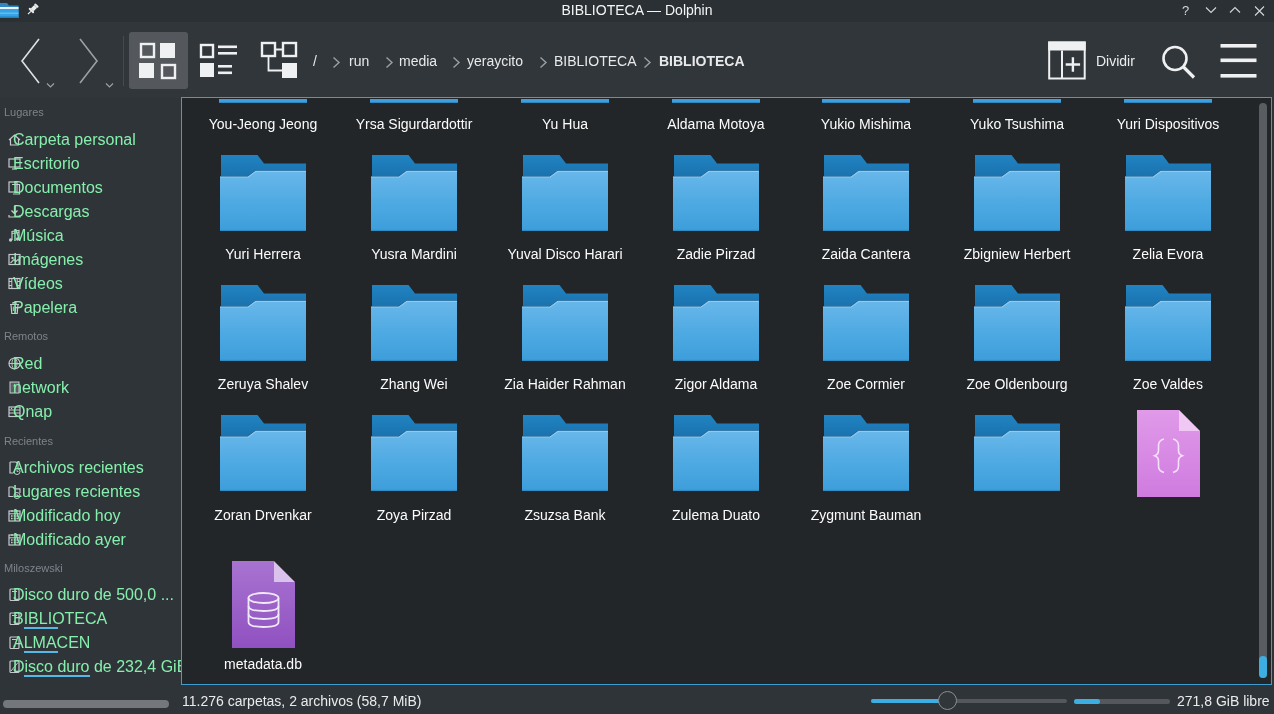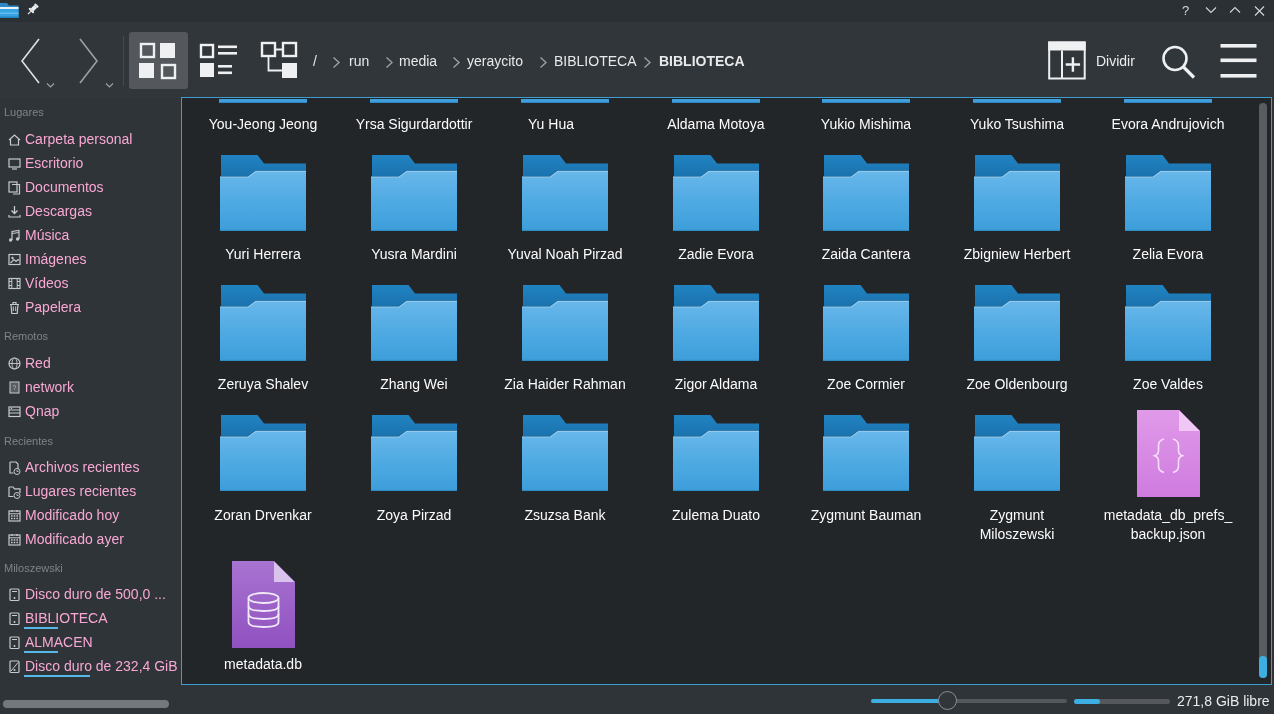--- a/index.html
+++ b/index.html
@@ -6,21 +6,21 @@
 #win{position:absolute;left:0;top:0;width:1274px;height:714px}
 .abs{position:absolute}
 .titlebar{left:0;top:0;width:1274px;height:22px;background:#2b3035}
 .title{width:100%;text-align:center;top:2px;font-size:14px;color:#f4f5f5}
 .toolbar{left:0;top:22px;width:1274px;height:76px;background:#31363a}
 .sidebar{left:0;top:98px;width:181px;height:587px;background:#2f3439}
 .view{left:181px;top:97px;width:1091px;height:588px;background:#232629;border:1px solid #3f9cce}
 .statusbar{left:0;top:685px;width:1274px;height:29px;background:#2f3439}
 .lb{position:absolute;width:150px;text-align:center;font-size:14px;line-height:19px;color:#fcfcfc}
 .shead{position:absolute;left:4px;font-size:11px;color:#7d848a}
-.sitem{position:absolute;left:25px;font-size:14px;color:#f9a8d4;white-space:nowrap}
+.sitem{position:absolute;left:13px;font-size:16px;color:#86efac;white-space:nowrap}
 .sicon{position:absolute;left:7px;width:15px;height:15px}
 .bc{position:absolute;top:53px;font-size:14px;color:#e8e9ea}
 </style></head><body>
 <div id="win">
 <svg width="0" height="0" style="position:absolute">
       <defs>
 <linearGradient id="gback" x1="0" y1="0" x2="0" y2="1">
  <stop offset="0" stop-color="#2183c2"></stop>
           <stop offset="1" stop-color="#176aa4"></stop>
 </linearGradient>
@@ -41,20 +41,21 @@
  <path d="M2,3 H38.5 L45,11.5 H87 V35 H2 Z" fill="url(#gback)"></path>
  <path d="M1,24.2 H28.5 L36.5,18.4 H87 V79 H1 Z" fill="#114d74"></path>
  <path d="M1,25.2 H28.8 L36.8,19.4 H87 V79 H1 Z" fill="url(#gfront)"></path>
  <path d="M1,25.2 H28.8 L36.8,19.4 H87" fill="none" stroke="#8fcbf1" stroke-width="1.2"></path>
  <rect x="1" y="77.8" width="86" height="1.2" fill="#2f8cc4"></rect>
 </g>
 </defs>
     </svg>
 
 <div class="abs titlebar"></div>
+<div class="abs title">BIBLIOTECA — Dolphin</div>
 <svg class="abs" style="left:0px;top:1px" width="19" height="19" viewBox="0 0 19 19">
 <path d="M0,2 H7 L9,4.5 H18.5 V17 H0 Z" fill="#2f87c6"></path>
 <path d="M0,6 H18.5 V17 H0 Z" fill="#38a3e4"></path>
 <path d="M0,6 H18.5 V8 H0 Z" fill="#e8f1f7"></path>
 <path d="M0,11.5 H18.5 V13 H0 Z" fill="#60bdec"></path>
 <path d="M0,15.5 H18.5 V17 H0 Z" fill="#2180bd"></path>
 </svg>
 <svg class="abs" style="left:25px;top:2px" width="15" height="15" viewBox="0 0 15 15">
 <g transform="rotate(45 7.5 7.5)">
         <rect x="5" y="1" width="5" height="2" rx="0.8" fill="#eceeee"></rect>
@@ -257,45 +258,45 @@
 <div class="sitem" style="top:658px">Disco duro de 232,4 GiB</div>
 <div class="abs" style="left:23.5px;top:627px;width:34px;height:2.4px;background:#55b8e6"></div>
 <div class="abs" style="left:23.5px;top:651px;width:34px;height:2.4px;background:#55b8e6"></div>
 <div class="abs" style="left:23.5px;top:675px;width:66px;height:2.4px;background:#55b8e6"></div>
 <div class="abs view"></div>
 <div class="abs" style="left:219px;top:98.5px;width:88px;height:4.5px;background:#3f9edb;border-bottom:1px solid #2e86c0"></div>
 <div class="lb" style="left:188px;top:115px">You-Jeong Jeong</div>
 <div class="abs" style="left:370px;top:98.5px;width:88px;height:4.5px;background:#3f9edb;border-bottom:1px solid #2e86c0"></div>
 <div class="lb" style="left:339px;top:115px">Yrsa Sigurdardottir</div>
 <div class="abs" style="left:521px;top:98.5px;width:88px;height:4.5px;background:#3f9edb;border-bottom:1px solid #2e86c0"></div>
-<div class="lb" style="left:476px;top:115px">Yu Hua</div>
+<div class="lb" style="left:490px;top:115px">Yu Hua</div>
 <div class="abs" style="left:672px;top:98.5px;width:88px;height:4.5px;background:#3f9edb;border-bottom:1px solid #2e86c0"></div>
 <div class="lb" style="left:641px;top:115px">Aldama Motoya</div>
 <div class="abs" style="left:822px;top:98.5px;width:88px;height:4.5px;background:#3f9edb;border-bottom:1px solid #2e86c0"></div>
 <div class="lb" style="left:791px;top:115px">Yukio Mishima</div>
 <div class="abs" style="left:973px;top:98.5px;width:88px;height:4.5px;background:#3f9edb;border-bottom:1px solid #2e86c0"></div>
 <div class="lb" style="left:942px;top:115px">Yuko Tsushima</div>
 <div class="abs" style="left:1124px;top:98.5px;width:88px;height:4.5px;background:#3f9edb;border-bottom:1px solid #2e86c0"></div>
-<div class="lb" style="left:1093px;top:115px">Evora Andrujovich</div>
+<div class="lb" style="left:1093px;top:115px">Yuri Dispositivos</div>
 <svg class="abs" style="left:219px;top:152px" width="88" height="80" viewBox="0 0 88 80">
       <use href="#folder"></use>
     </svg>
 <div class="lb" style="left:188px;top:245px">Yuri Herrera</div>
 <svg class="abs" style="left:370px;top:152px" width="88" height="80" viewBox="0 0 88 80">
       <use href="#folder"></use>
     </svg>
 <div class="lb" style="left:339px;top:245px">Yusra Mardini</div>
 <svg class="abs" style="left:521px;top:152px" width="88" height="80" viewBox="0 0 88 80">
       <use href="#folder"></use>
     </svg>
-<div class="lb" style="left:490px;top:245px">Yuval Noah Pirzad</div>
+<div class="lb" style="left:490px;top:245px">Yuval Disco Harari</div>
 <svg class="abs" style="left:672px;top:152px" width="88" height="80" viewBox="0 0 88 80">
       <use href="#folder"></use>
     </svg>
-<div class="lb" style="left:641px;top:245px">Zadie Evora</div>
+<div class="lb" style="left:641px;top:245px">Zadie Pirzad</div>
 <svg class="abs" style="left:822px;top:152px" width="88" height="80" viewBox="0 0 88 80">
       <use href="#folder"></use>
     </svg>
 <div class="lb" style="left:791px;top:245px">Zaida Cantera</div>
 <svg class="abs" style="left:973px;top:152px" width="88" height="80" viewBox="0 0 88 80">
       <use href="#folder"></use>
     </svg>
 <div class="lb" style="left:942px;top:245px">Zbigniew Herbert</div>
 <svg class="abs" style="left:1124px;top:152px" width="88" height="80" viewBox="0 0 88 80">
       <use href="#folder"></use>
@@ -345,41 +346,40 @@
       <use href="#folder"></use>
     </svg>
 <div class="lb" style="left:641px;top:506px">Zulema Duato</div>
 <svg class="abs" style="left:822px;top:412px" width="88" height="80" viewBox="0 0 88 80">
       <use href="#folder"></use>
     </svg>
 <div class="lb" style="left:791px;top:506px">Zygmunt Bauman</div>
 <svg class="abs" style="left:973px;top:412px" width="88" height="80" viewBox="0 0 88 80">
       <use href="#folder"></use>
     </svg>
-<div class="lb" style="left:942px;top:506px">Zygmunt<br>Miloszewski</div>
 <svg class="abs" style="left:1135px;top:409px" width="67" height="89" viewBox="0 0 67 89">
 <path d="M2,1 H44 L65,22 V88 H2 Z" fill="url(#gjson)"></path>
 <path d="M44,1 L65,22 H44 Z" fill="#f0c8f4"></path>
 <path d="M44,1 L65,22" stroke="#a963b8" stroke-width="1" opacity="0.6"></path>
 <path d="M29,30 q-5.5,1.5 -5.5,6.5 v5 q0,3.8 -3.8,5.2 q3.8,1.4 3.8,5.2 v5 q0,5 5.5,6.5 M38,30 q5.5,1.5 5.5,6.5 v5 q0,3.8 3.8,5.2 q-3.8,1.4 -3.8,5.2 v5 q0,5 -5.5,6.5" fill="none" stroke="#f6e0f9" stroke-width="1.6"></path>
 </svg>
-<div class="lb" style="left:1093px;top:506px">metadata_db_prefs_<br>backup.json</div>
 <svg class="abs" style="left:230px;top:560px" width="67" height="89" viewBox="0 0 67 89">
 <path d="M2,1 H44 L65,22 V88 H2 Z" fill="url(#gdb)"></path>
 <path d="M44,1 L65,22 H44 Z" fill="#d9c3ec"></path>
 <path d="M44,1 L65,22" stroke="#6e3f92" stroke-width="1" opacity="0.6"></path>
 <g fill="none" stroke="#efe8f7" stroke-width="1.8">
 <ellipse cx="33.5" cy="38" rx="15" ry="5"></ellipse>
 <path d="M18.5,38 V62 q0,5 15,5 q15,0 15,-5 V38"></path>
 <path d="M18.5,46 q0,5 15,5 q15,0 15,-5 M18.5,54 q0,5 15,5 q15,0 15,-5"></path>
 </g>
     </svg>
 <div class="lb" style="left:188px;top:655px">metadata.db</div>
 <div class="abs" style="left:1258.5px;top:103px;width:8px;height:575px;background:#595d61;border-radius:4px"></div>
 <div class="abs" style="left:1258.5px;top:656px;width:8px;height:22px;background:#3daee2;border-radius:4px"></div>
 <div class="abs statusbar"></div>
 <div class="abs" style="left:3px;top:700px;width:166px;height:7.5px;background:#74787c;border-radius:4px"></div>
+<div class="abs" style="left:182px;top:693px;font-size:14px;color:#eaebec">11.276 carpetas, 2 archivos (58,7 MiB)</div>
 <div class="abs" style="left:871px;top:699px;width:196px;height:4px;background:#54585c;border-radius:2px"></div>
 <div class="abs" style="left:871px;top:699px;width:70px;height:4px;background:#3daee2;border-radius:2px"></div>
 <div class="abs" style="left:938px;top:691px;width:19px;height:19px;background:#31363a;border:1.4px solid #8a8e92;border-radius:50%"></div>
 <div class="abs" style="left:1074px;top:698.5px;width:96px;height:5px;background:#54585c;border-radius:2.5px"></div>
 <div class="abs" style="left:1074px;top:698.5px;width:26px;height:5px;background:#3daee2;border-radius:2.5px"></div>
 <div class="abs" style="left:1177px;top:693px;font-size:14px;color:#eaebec">271,8 GiB libre</div>
 </div>
 </body></html>

